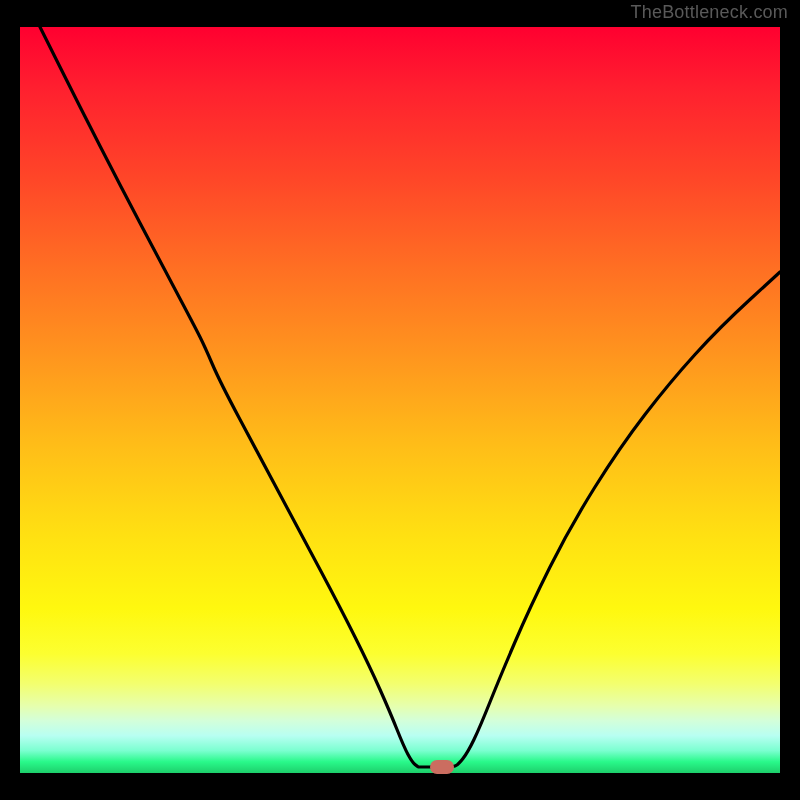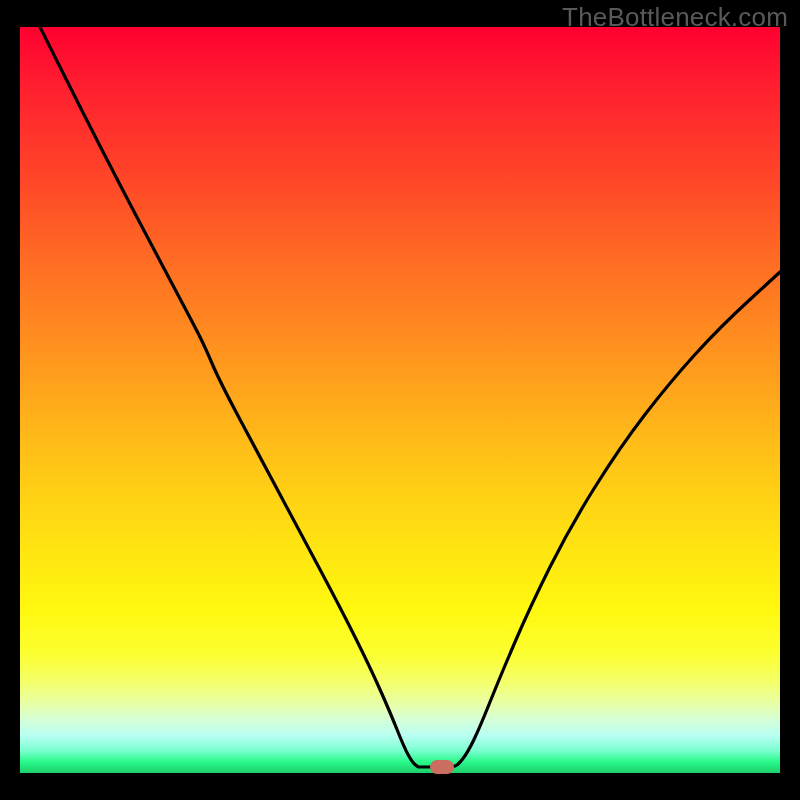--- a/index.html
+++ b/index.html
@@ -9,21 +9,21 @@
     background: #000;
     position: relative;
     font-family: Arial, Helvetica, sans-serif;
     overflow: hidden;
   }
   .watermark {
     position: absolute;
     top: 2px;
     right: 12px;
     color: #595959;
-    font-size: 26px;
+    font-size: 18px;
     font-weight: 500;
     z-index: 10;
     letter-spacing: 0.2px;
   }
   .plot-area {
     position: absolute;
     left: 20px;
     top: 27px;
     width: 760px;
     height: 746px;

